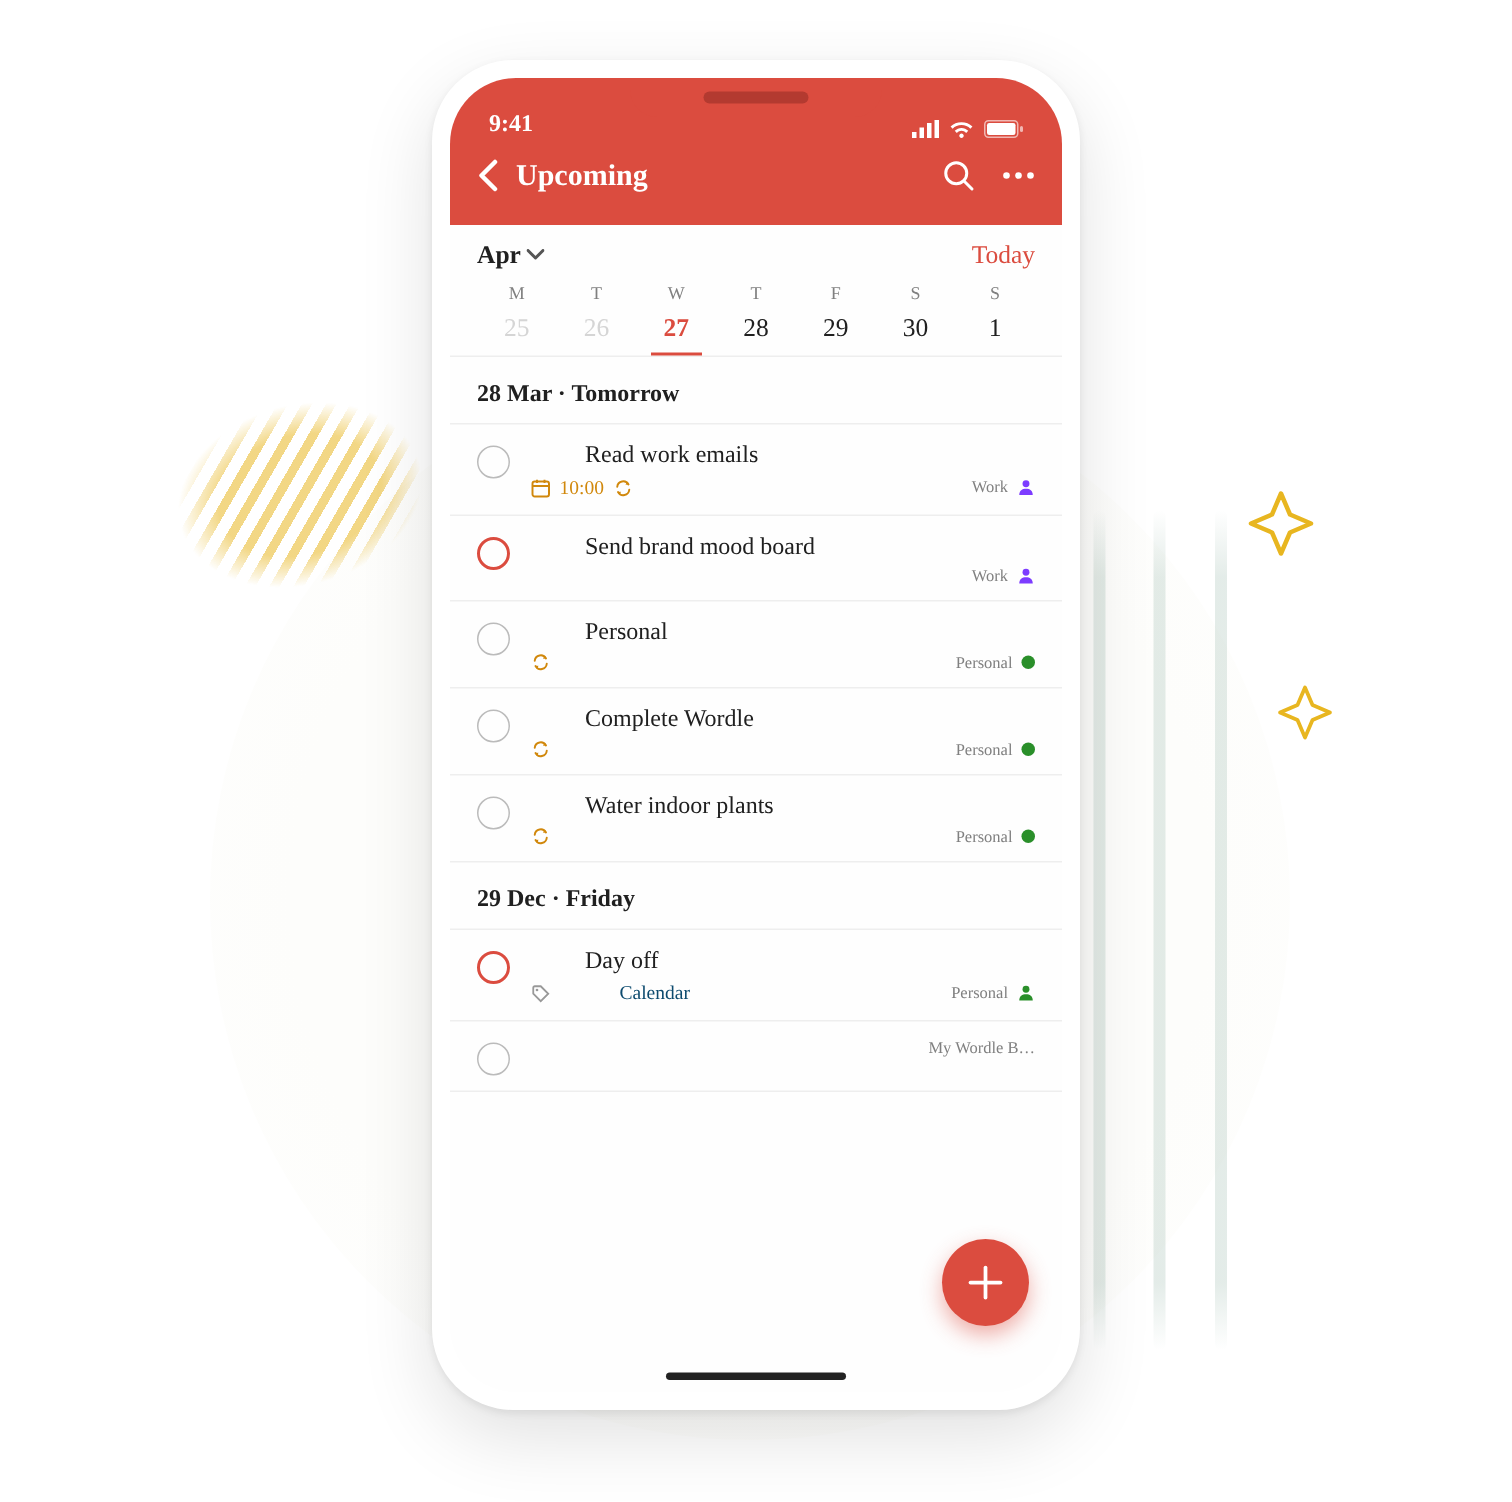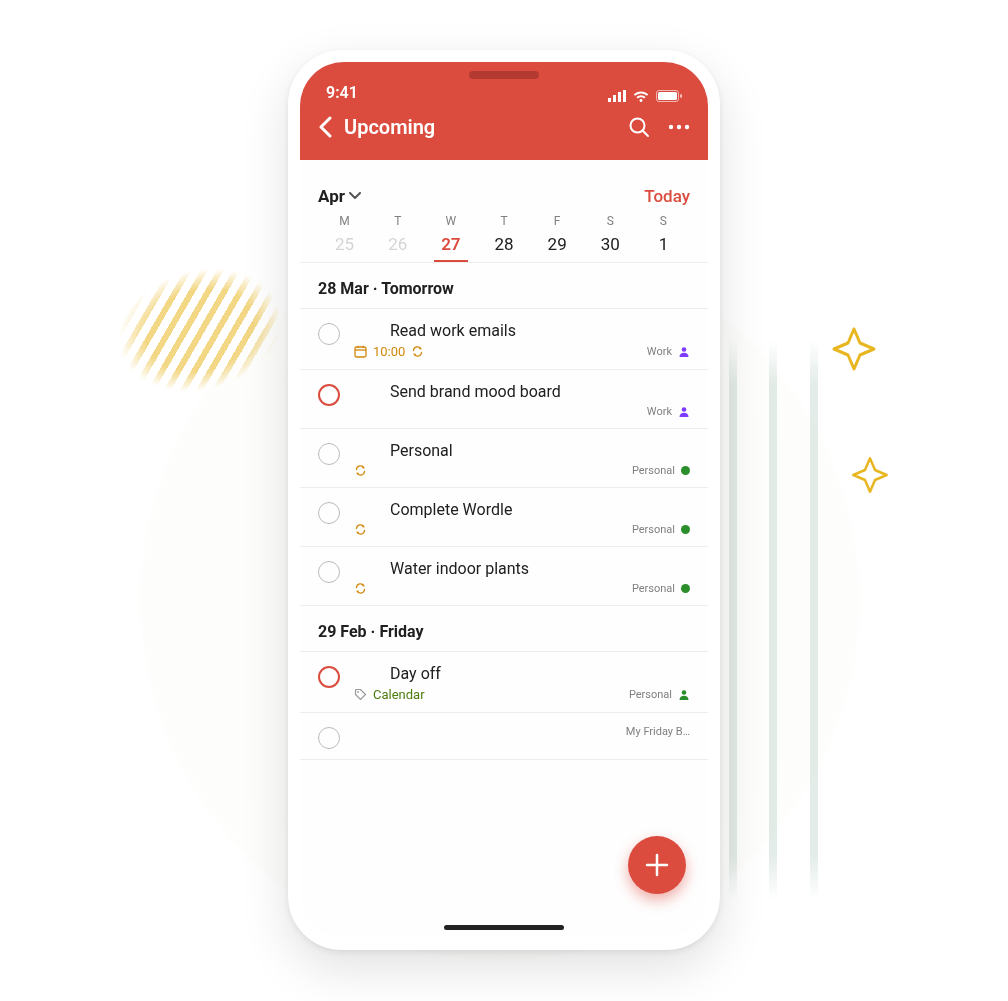--- a/index.html
+++ b/index.html
@@ -51,27 +51,28 @@
     width:8px; height:100%;
     background: linear-gradient(to bottom, rgba(176,200,190,0) 0%, rgba(176,200,190,0.35) 8%, rgba(176,200,190,0.35) 92%, rgba(176,200,190,0) 100%);
     border-radius:4px;
   }
   .sparkle { position:absolute; z-index:0; }
   .sparkle svg { display:block; }
 
   
   .phone {
     position:absolute;
-    left:50%; top:50px; transform:translateX(-50%);
+    left:50%; top:40px; transform:translateX(-50%);
     width:432px; height:900px;
     border-radius:54px;
     background:#fff;
     box-shadow: 0 2px 6px rgba(0,0,0,0.08), 0 18px 50px rgba(0,0,0,0.12);
     padding:12px;
     z-index:10;
+    font-family:Liberation Serif, serif;
   }
   .screen {
     position:relative;
     width:100%; height:100%;
     border-radius:44px;
     overflow:hidden;
     background:var(--bg);
     display:flex; flex-direction:column;
   }
   .notch {
@@ -110,21 +111,21 @@
   .icon-btn { display:flex; align-items:center; justify-content:center; cursor:pointer; }
 
   
   .calstrip {
     border-bottom:1px solid var(--border);
     padding:10px 18px 0;
     flex:0 0 auto;
   }
   .calstrip-top {
     display:flex; justify-content:space-between; align-items:center;
-    font-size:17px; margin-bottom:8px;margin-top:16px;
+    font-size:17px; margin-bottom:8px;
   }
   .month-sel { display:flex; align-items:center; gap:4px; font-weight:700; color:var(--text); cursor:pointer; }
   .today-link { color:var(--red); font-weight:500; cursor:pointer; }
   .days-row { display:flex; }
   .day-col { flex:1; text-align:center; padding-bottom:8px; position:relative; cursor:pointer; }
   .dow { font-size:12px; color:var(--text-muted); margin-bottom:6px; display:block; }
   .dnum { font-size:17px; color:var(--text); display:block; }
   .day-col.past .dnum { color:#d5d5d5; }
   .day-col.current .dnum { color:var(--red); font-weight:600; }
   .day-col.current::after {
@@ -388,52 +389,52 @@
                   <path d="M4 11 L2.8 9 L5 8.8 Z" fill="#d1880c"></path>
                 </svg>
               </div>
               <div class="meta-right">
                 <span>Personal</span>
                 <span class="proj-dot" style="background: rgb(42, 143, 42);"></span>
               </div>
             </div>
           </div>
         </div>
-        <div class="section-title">29 Feb · Friday</div>
+        <div class="section-title">29 Dec · Friday</div>
         <div class="task">
           <span class="check priority"></span>
           <div class="task-body">
             <div class="task-title">Day off</div>
             <div class="meta-row">
               <div class="meta-left muted">
                 <svg width="13" height="13" viewBox="0 0 13 13">
                   <path d="M6.5 1.5 L11.5 6.5 L6.5 11.5 L1.5 6.5 L1.5 2.5 A1 1 0 0 1 2.5 1.5 Z" fill="none" stroke="#999" stroke-width="1.2"></path>
                   <circle cx="4" cy="4" r="0.9" fill="#999"></circle>
                 </svg>
-                <span style="color: #4d7c0f;">Calendar</span>
+                <span style="color: #0c4a6e; margin-left: 40px;">Calendar</span>
               </div>
               <div class="meta-right">
                 <span>Personal</span>
                 <span class="proj-person">
                   <svg width="12" height="12" viewBox="0 0 12 12">
                     <circle cx="6" cy="3.5" r="2.3" fill="#2a8f2a"></circle>
                     <path d="M1.5 11 C1.5 8 3.5 6.8 6 6.8 C8.5 6.8 10.5 8 10.5 11 Z" fill="#2a8f2a"></path>
                   </svg>
                 </span>
               </div>
             </div>
           </div>
         </div>
         <div class="task">
           <span class="check"></span>
           <div class="task-body">
             <div class="meta-row">
               <div class="meta-left muted"></div>
               <div class="meta-right">
-                <span>My Friday B…</span>
+                <span>My Wordle B…</span>
               </div>
             </div>
           </div>
         </div>
       </div>
 
     <div class="fab">
       <svg width="26" height="26" viewBox="0 0 26 26">
           <line x1="13" y1="3" x2="13" y2="23" stroke="#fff" stroke-width="2.5" stroke-linecap="round"></line>
           <line x1="3" y1="13" x2="23" y2="13" stroke="#fff" stroke-width="2.5" stroke-linecap="round"></line>

